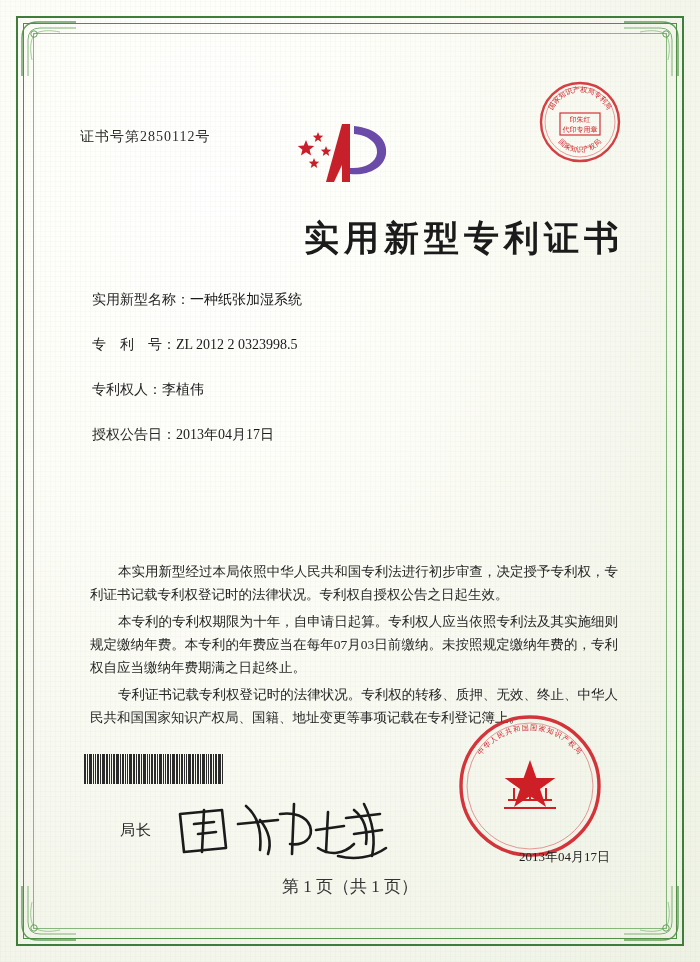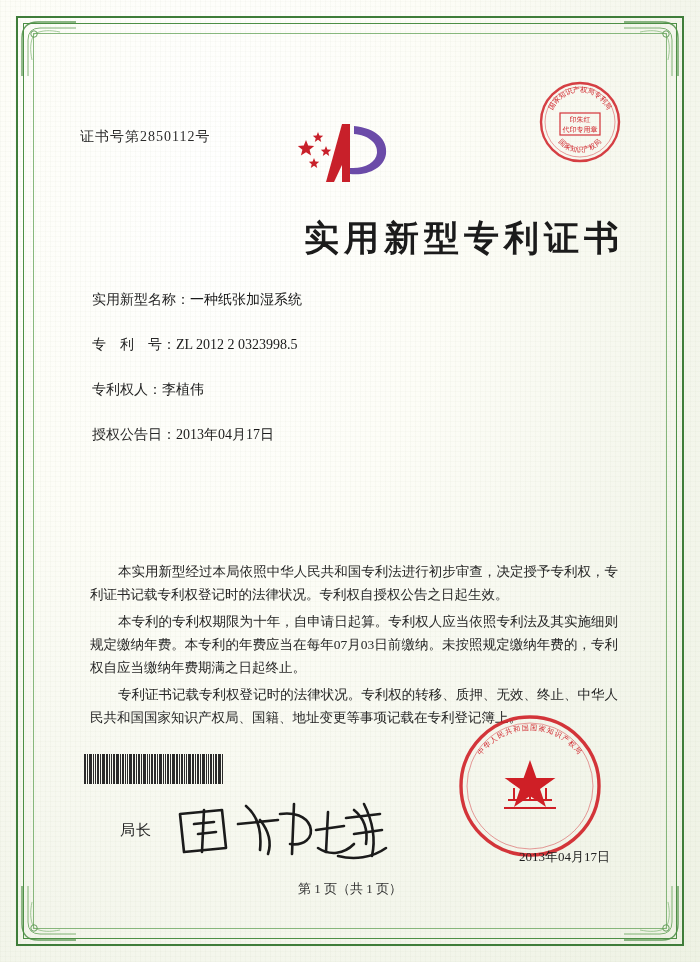--- a/index.html
+++ b/index.html
@@ -212,21 +212,21 @@
     font-size: 13px;
     color: #1f1f1f;
   }
 
   #page-footer {
     position: absolute;
     left: 0;
     right: 0;
     bottom: 4px;
     text-align: center;
-    font-size: 13px;
+    font-size: 17px;
     color: #333;
   }
 
   .seal-text {
     font-size: 7px;
     fill: #cf1f26;
     font-family: "DejaVu Sans", sans-serif;
   }
 </style>
 </head>

